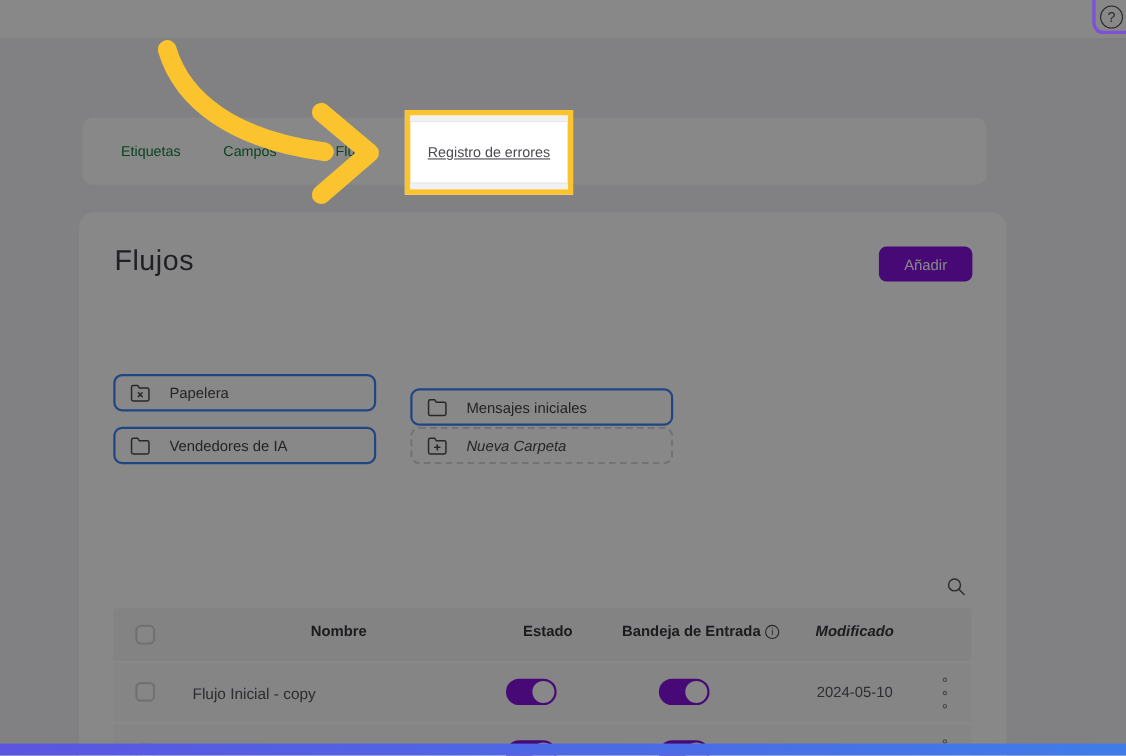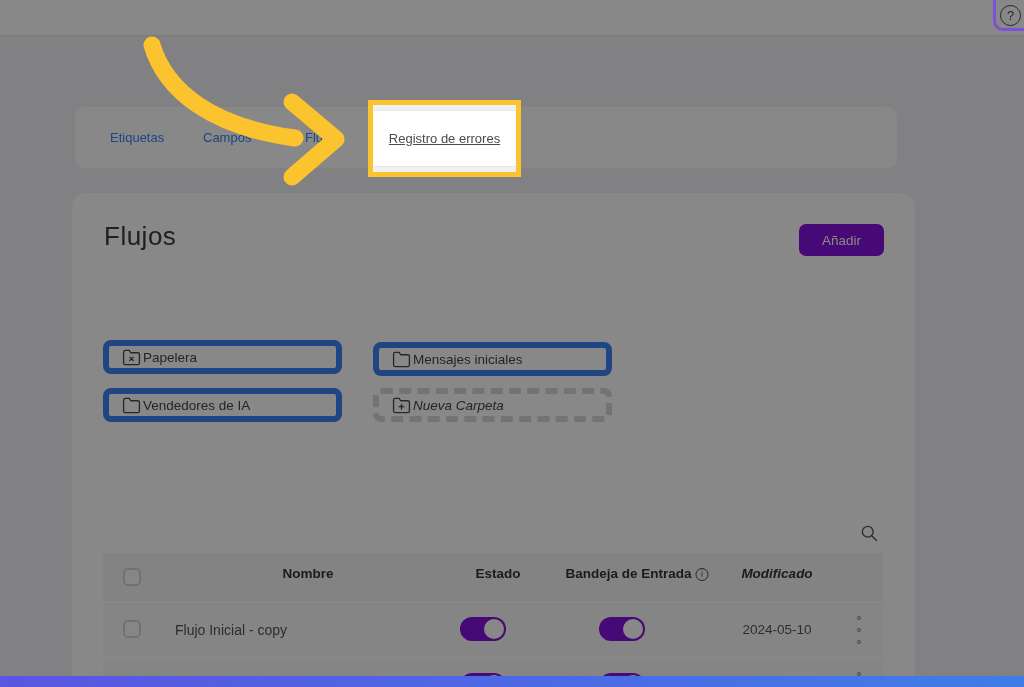--- a/index.html
+++ b/index.html
@@ -18,33 +18,33 @@
   html,body{width:1024px;height:687px;overflow:hidden;}
   body{font-family:"Liberation Sans",sans-serif;background:var(--page-bg);}
   .stage{position:relative;width:1024px;height:687px;overflow:hidden;background:var(--page-bg);}
 
   
   .topbar{position:absolute;left:0;top:0;width:1024px;height:36px;background:#fff;border-bottom:1px solid var(--line);z-index:1;}
   .help-btn{position:absolute;left:1000px;top:5px;width:21px;height:21px;border:1.6px solid #4B4B52;border-radius:50%;
     display:flex;align-items:center;justify-content:center;font-size:13px;color:#4B4B52;background:#fff;cursor:pointer;}
 
   .tabcard{position:absolute;left:75px;top:107px;width:822px;height:61px;background:var(--card);border-radius:10px;z-index:2;}
-  .tab{position:absolute;top:0;height:61px;display:flex;align-items:center;font-size:13px;color:#3b82f6;cursor:pointer;white-space:nowrap;}
+  .tab{position:absolute;top:0;height:61px;display:flex;align-items:center;font-size:13px;color:#15803d;cursor:pointer;white-space:nowrap;}
   .tab.t0{left:35px;}  .tab.t1{left:128px;text-align:right;}  .tab.t2{left:230px;}  .tab.t3{left:311px;text-decoration:underline;}
 
   .maincard{position:absolute;left:72px;top:193px;width:843px;height:600px;background:var(--card);border-radius:14px;z-index:2;}
   .page-title{position:absolute;left:32px;top:28px;font-size:26px;font-weight:500;color:#3A3A44;letter-spacing:.5px;}
   .add-btn{position:absolute;left:727px;top:31px;width:85px;height:32px;background:var(--accent);color:#fff;border:none;
     border-radius:7px;font-size:13.5px;font-family:inherit;cursor:pointer;}
 
-  .chip{position:absolute;width:239px;height:34px;border:6px solid #3b82f6;border-radius:8px;background:#fff;
-    display:flex;align-items:center;gap:2px;padding-left:13px;font-size:13.5px;color:#45454B;cursor:pointer;}
+  .chip{position:absolute;width:239px;height:34px;border:2px solid #3b82f6;border-radius:8px;background:#fff;
+    display:flex;align-items:center;gap:17px;padding-left:13px;font-size:13.5px;color:#45454B;cursor:pointer;}
   .chip.dashed{border-style:dashed;border-color:#D8D8DE;font-style:italic;}
   .chip svg{width:19px;height:19px;stroke:#4B4B52;stroke-width:1.7;fill:none;stroke-linecap:round;stroke-linejoin:round;flex:0 0 auto;}
-  .c0{left:31px;top:147px;} .c1{left:301px;top:149px;} .c2{left:571px;top:147px;}
+  .c0{left:31px;top:147px;} .c1{left:301px;top:160px;} .c2{left:571px;top:147px;}
   .c3{left:31px;top:195px;} .c4{left:301px;top:195px;}
 
   .search{position:absolute;left:787px;top:330px;width:20px;height:20px;cursor:pointer;}
   .search svg{width:20px;height:20px;stroke:#55555C;stroke-width:1.6;fill:none;stroke-linecap:round;}
 
   .table{position:absolute;left:31px;top:360px;width:780px;z-index:2;}
   .thead{position:absolute;left:0;top:0;width:780px;height:48px;background:#F5F5F8;border-radius:3px;}
   .trow{position:absolute;left:0;width:780px;height:53px;background:#F9F9FB;}
   .r0{top:50px;} .r1{top:106px;}
   .cb{position:absolute;left:20px;width:18px;height:18px;border:2px solid #D4D4DA;border-radius:5px;background:#FCFCFD;cursor:pointer;}

